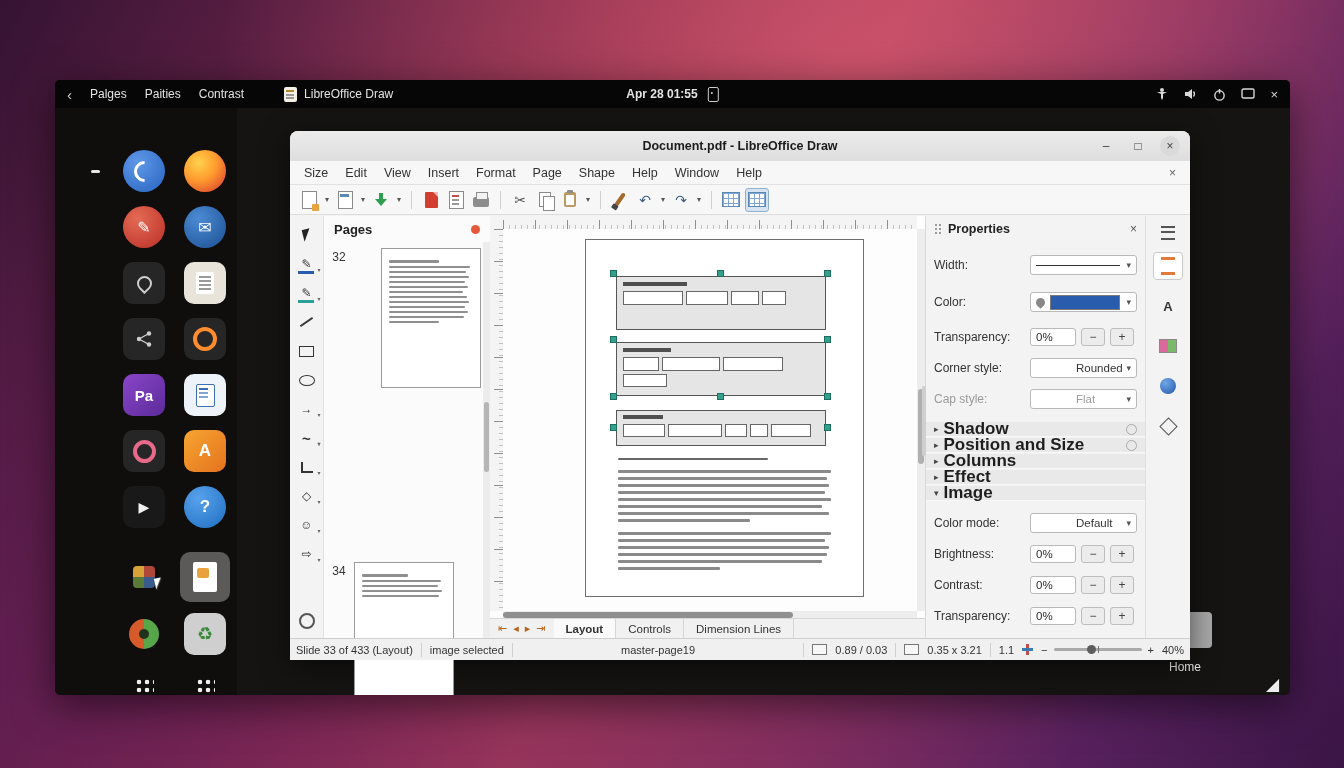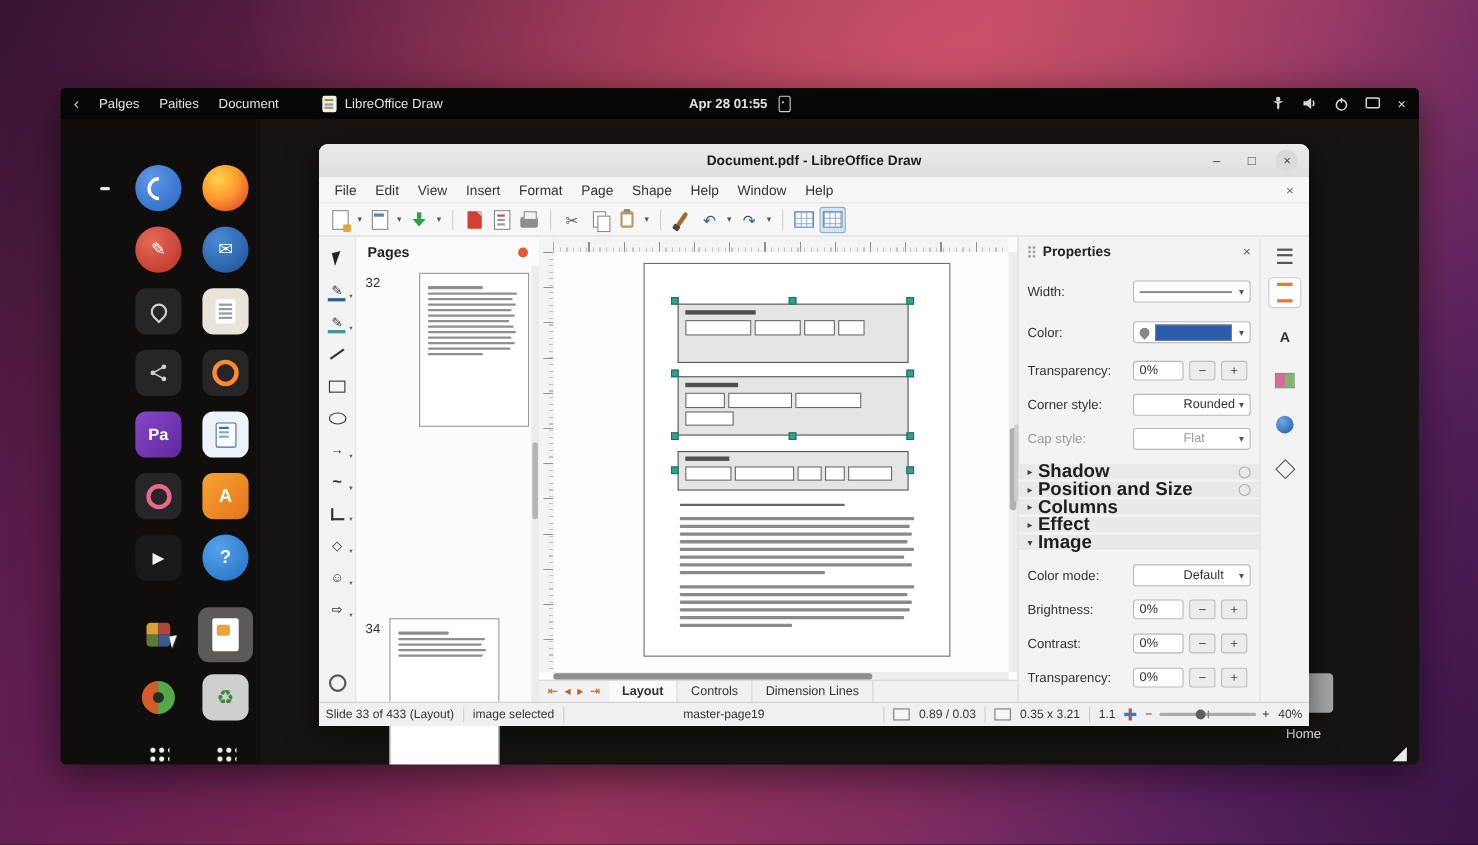--- a/index.html
+++ b/index.html
@@ -189,21 +189,21 @@
 <body>
 
 <div class="stage">
   <div class="screenshot">
 
     <div class="topbar">
       <div class="tb-left">
         <span class="tb-back">‹</span>
         <span>Palges</span>
         <span>Paities</span>
-        <span>Document</span>
+        <span>Contrast</span>
         <span class="tb-app">
           <span class="tb-appicon"></span>
           <span>LibreOffice Draw</span>
         </span>
       </div>
       <div class="tb-clock">
         <span>Apr 28 01:55</span>
         <span class="tb-lock"></span>
       </div>
       <div class="tb-right">
@@ -316,21 +316,21 @@
       <div class="titlebar">
         <span class="title">Document.pdf - LibreOffice Draw</span>
         <span class="win-ctrls">
           <span class="wc">–</span>
           <span class="wc">□</span>
           <span class="wc close">×</span>
         </span>
       </div>
 
       <div class="menubar">
-        <span class="menu-item">File</span>
+        <span class="menu-item">Size</span>
         <span class="menu-item">Edit</span>
         <span class="menu-item">View</span>
         <span class="menu-item">Insert</span>
         <span class="menu-item">Format</span>
         <span class="menu-item">Page</span>
         <span class="menu-item">Shape</span>
         <span class="menu-item">Help</span>
         <span class="menu-item">Window</span>
         <span class="menu-item">Help</span>
         <span class="mb-close">×</span>

